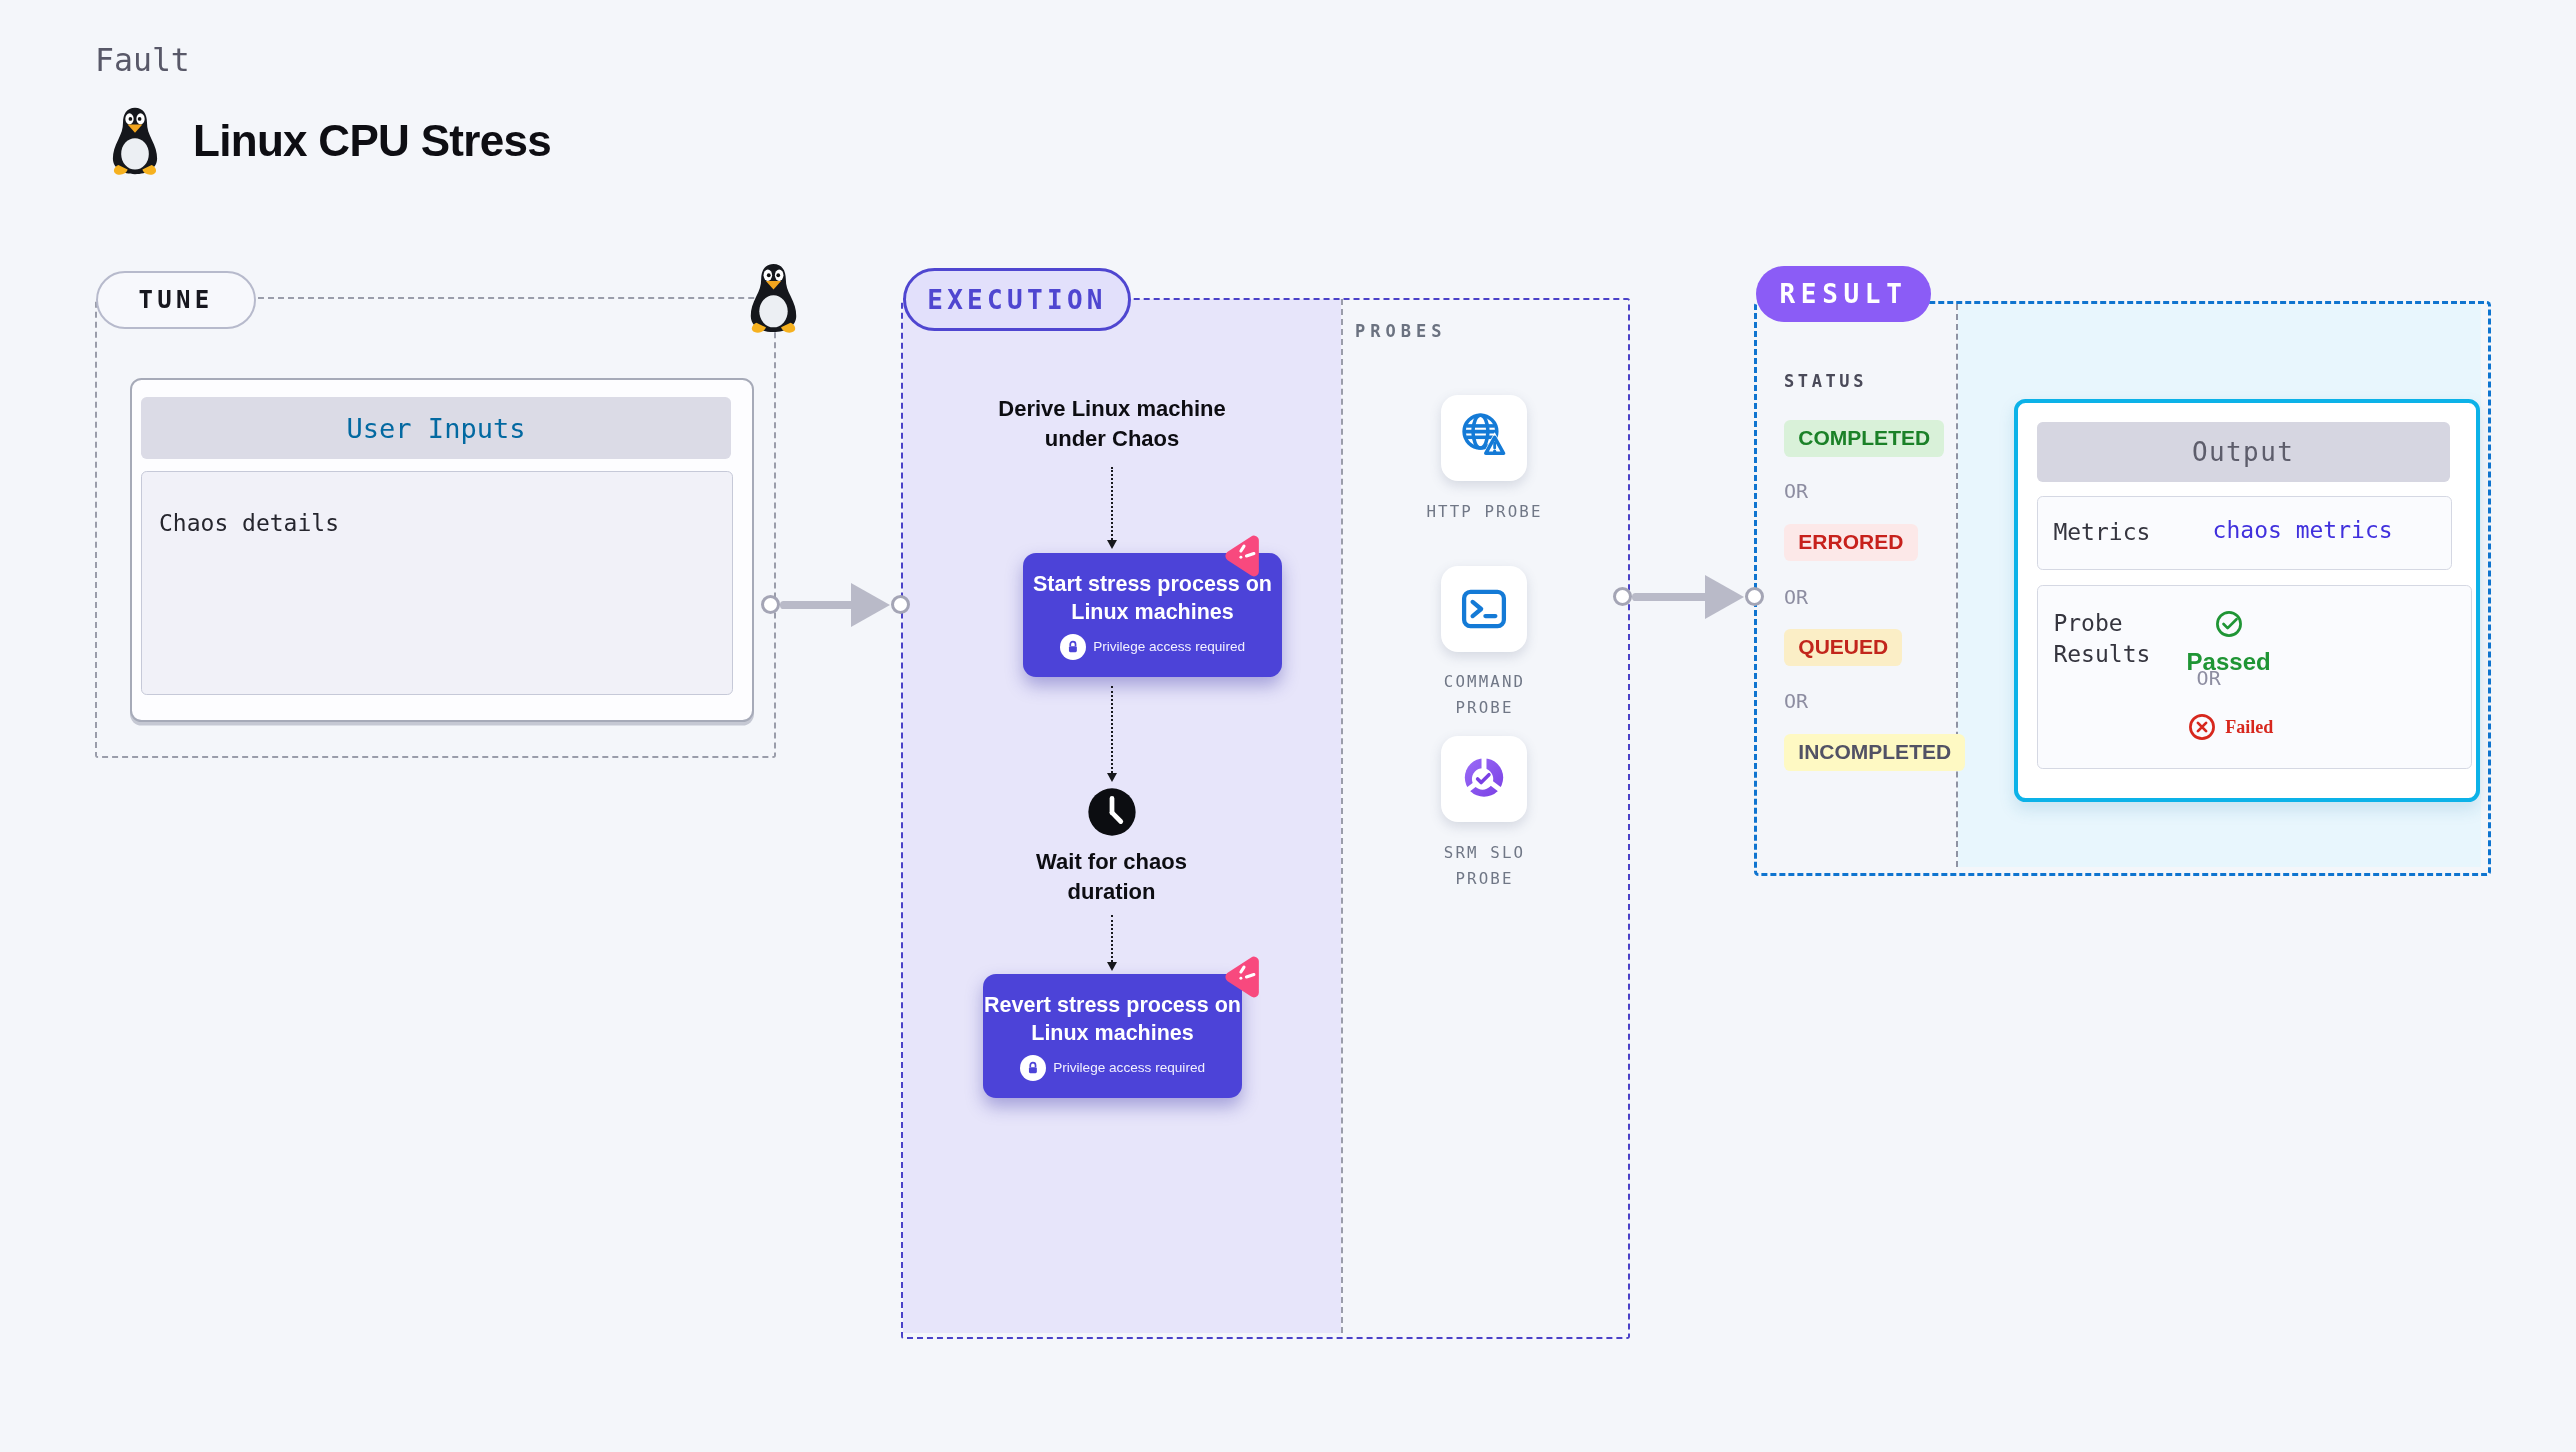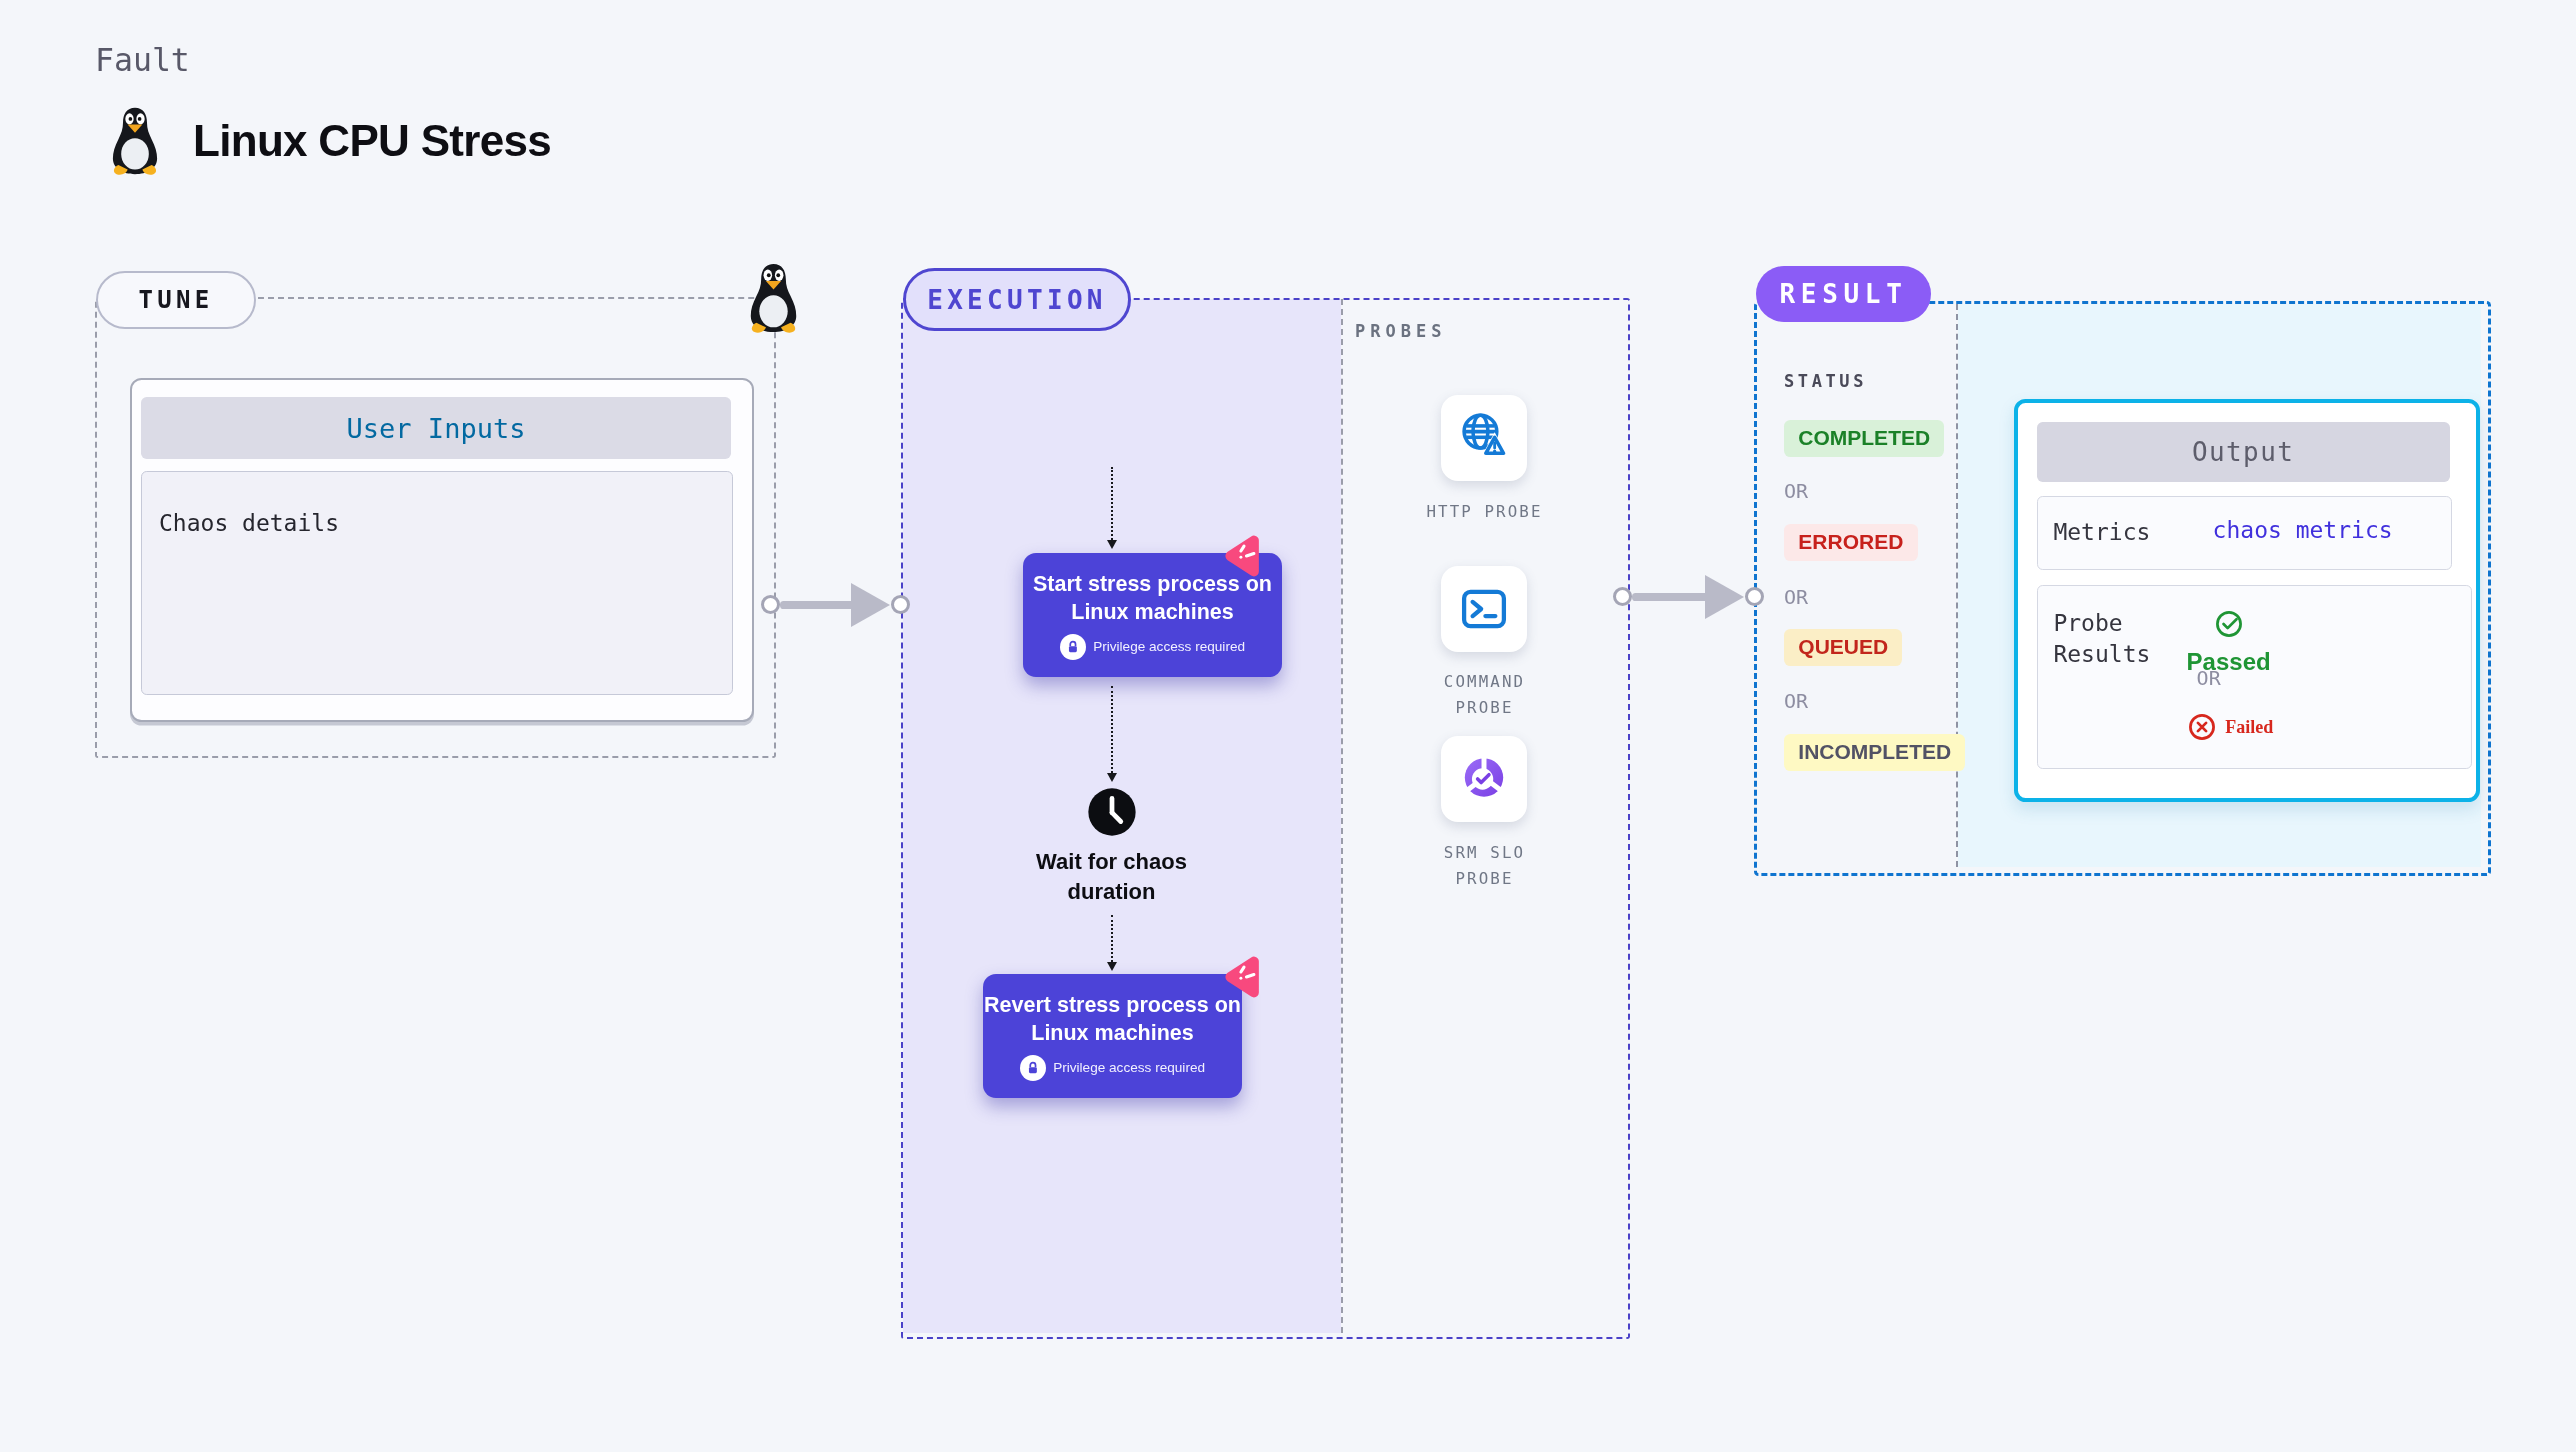--- a/index.html
+++ b/index.html
@@ -143,20 +143,21 @@
     <div class="head" style="left:80px;"></div>
     <div class="dot" style="left:-10px;"></div>
     <div class="dot" style="left:120px;"></div>
   </div>
 
   <div class="abs exec-fill"></div>
   <div class="abs exec-box"></div>
   <div class="abs probes-divider"></div>
   <div class="abs pill exec-pill mono">EXECUTION</div>
 
+  <div class="abs flow-label derive-label">Derive Linux machine under Chaos</div>
   <div class="abs vdots" style="left:1111px;top:467px;height:73px;"></div>
 
   <div class="abs chaos-btn start-btn">
     <div>Start stress process on Linux machines</div>
     <div class="priv-row">
       <span class="lock-circle">
         <svg width="15.8" height="15.8" viewBox="0 0 24 24">
           <path d="M8 11V8a4 4 0 0 1 8 0v3" fill="none" stroke="#4c43d8" stroke-width="2.6"></path>
           <rect x="6" y="11" width="12" height="9" rx="2" fill="#4c43d8"></rect>
         </svg>

